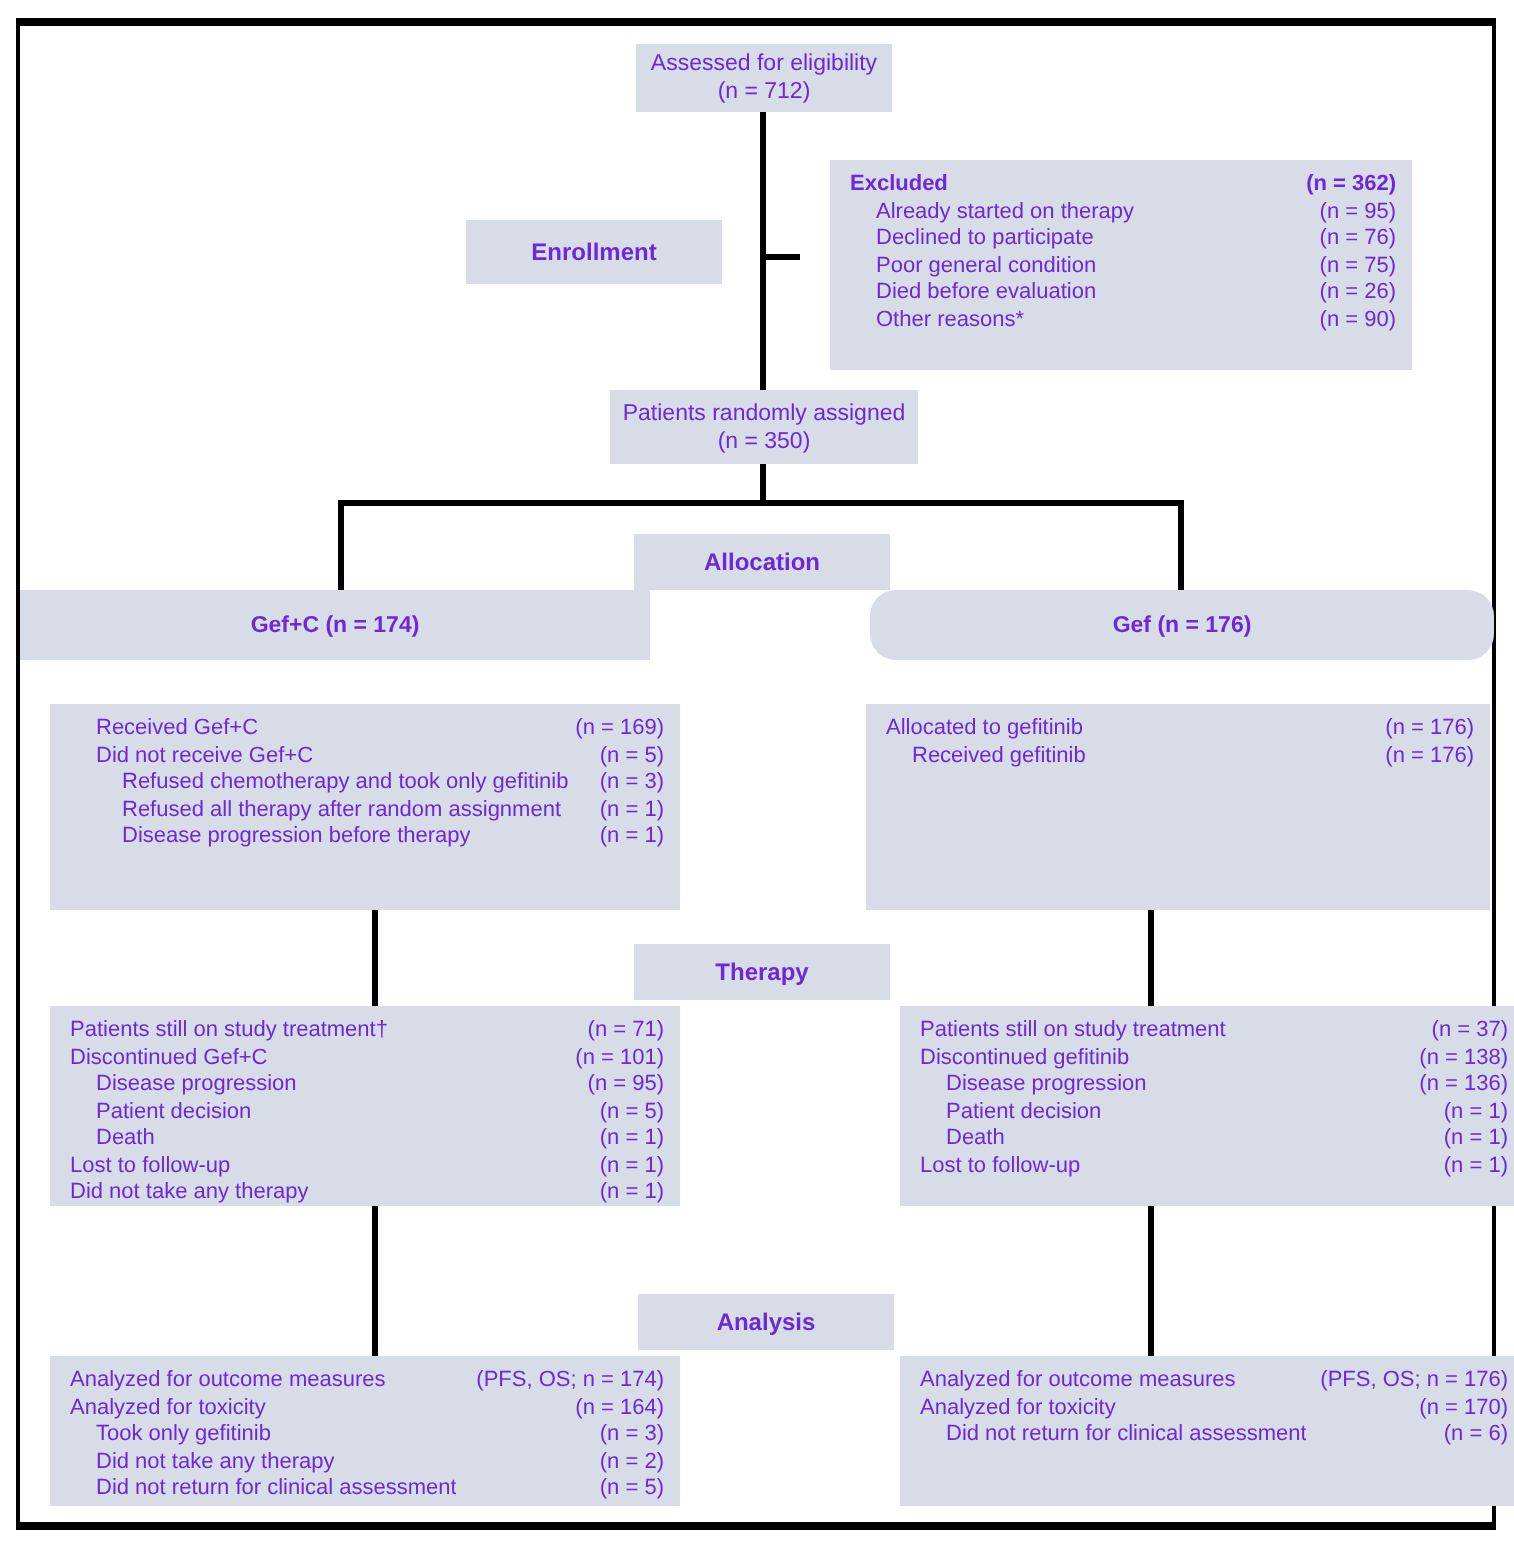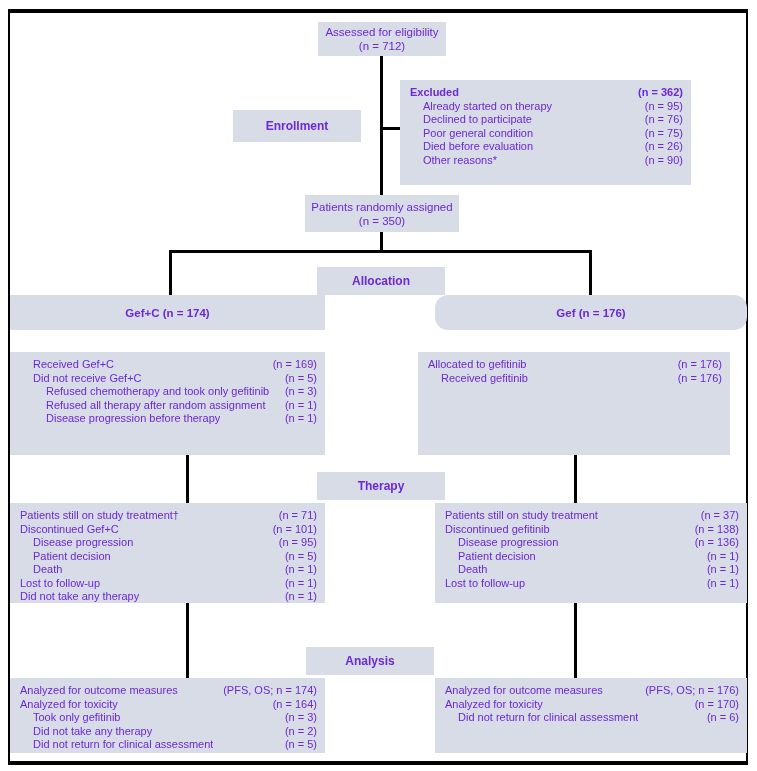--- a/index.html
+++ b/index.html
@@ -16,21 +16,21 @@
   }
   .box{position:absolute;background:#d7dce6;}
   .center-box{
     display:flex;flex-direction:column;align-items:center;justify-content:center;
     text-align:center;font-size:11.5px;line-height:14px;
   }
   .label-box{
     display:flex;align-items:center;justify-content:center;
     font-weight:bold;font-size:12px;
   }
-  .detail-box{padding:6px 8px 0 10px;box-sizing:border-box;}
+  .detail-box{padding:6px 8px 0 10px;box-sizing:border-box;margin-left:15px;}
   .row{
     display:flex;justify-content:space-between;align-items:baseline;
     font-size:11px;line-height:13.5px;white-space:nowrap;
   }
   .row.b{font-weight:bold;}
   .row .lab{overflow:hidden;}
   .row .val{padding-left:6px;text-align:right;}
   .i1 .lab{padding-left:13px;}
   .i2 .lab{padding-left:26px;}
   .line{position:absolute;background:#000;}
@@ -179,21 +179,21 @@
       <div class="row i1">
         <span class="lab">Death</span>
         <span class="val">(n = 1)</span>
       </div>
       <div class="row i0">
         <span class="lab">Lost to follow-up</span>
         <span class="val">(n = 1)</span>
       </div>
     </div>
 
-  <div class="box label-box" style="left:306px;top:647px;width:128px;height:28px;">Analysis</div>
+  <div class="box label-box" style="left:319px;top:647px;width:128px;height:28px;">Analysis</div>
   <div class="box detail-box" style="left:10px;top:678px;width:315px;height:75px;">
       <div class="row i0">
         <span class="lab">Analyzed for outcome measures</span>
         <span class="val">(PFS, OS; n = 174)</span>
       </div>
       <div class="row i0">
         <span class="lab">Analyzed for toxicity</span>
         <span class="val">(n = 164)</span>
       </div>
       <div class="row i1">

